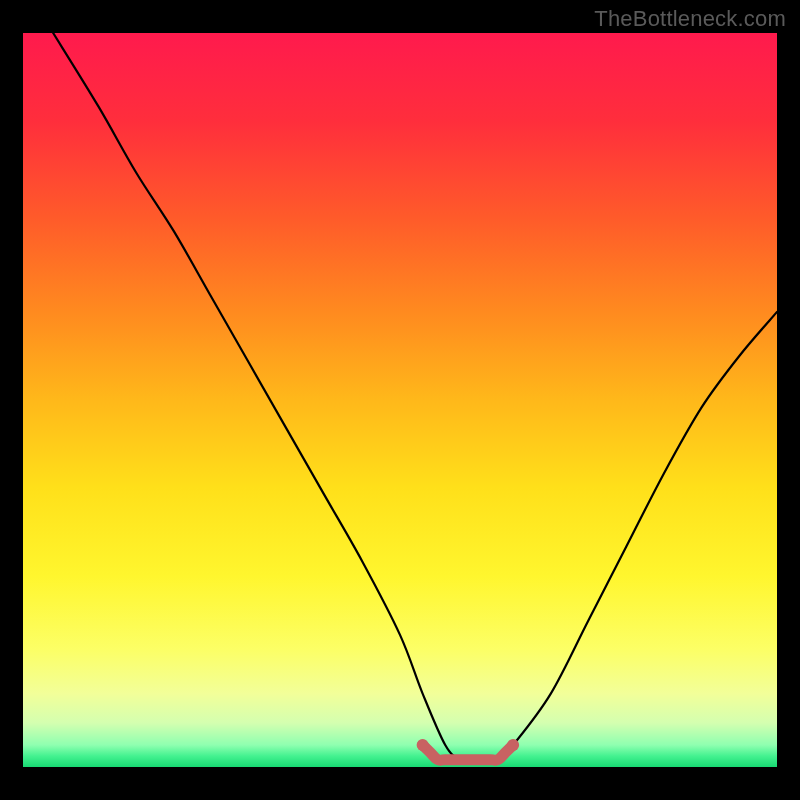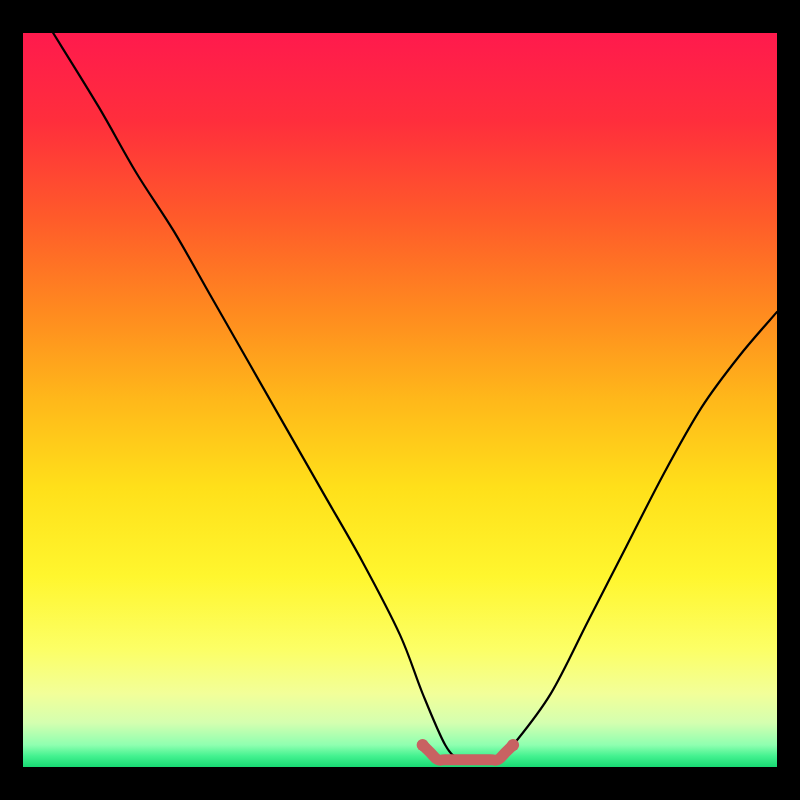--- a/index.html
+++ b/index.html
@@ -37,20 +37,21 @@
     position: absolute;
     inset: 0;
     width: 100%;
     height: 100%;
   }
 </style>
 </head>
 <body>
 
 <div class="container">
+  <div class="watermark">TheBottleneck.com</div>
   <div class="plot-area">
     <svg class="gradient-bg" viewBox="0 0 754 734" preserveAspectRatio="none">
       <defs>
         <linearGradient id="bg-grad" x1="0" y1="0" x2="0" y2="1">
             <stop offset="0%" stop-color="#ff1a4d"></stop>
             <stop offset="12%" stop-color="#ff2e3c"></stop>
             <stop offset="25%" stop-color="#ff5a2a"></stop>
             <stop offset="38%" stop-color="#ff8a1f"></stop>
             <stop offset="50%" stop-color="#ffb81a"></stop>
             <stop offset="62%" stop-color="#ffe01a"></stop>

